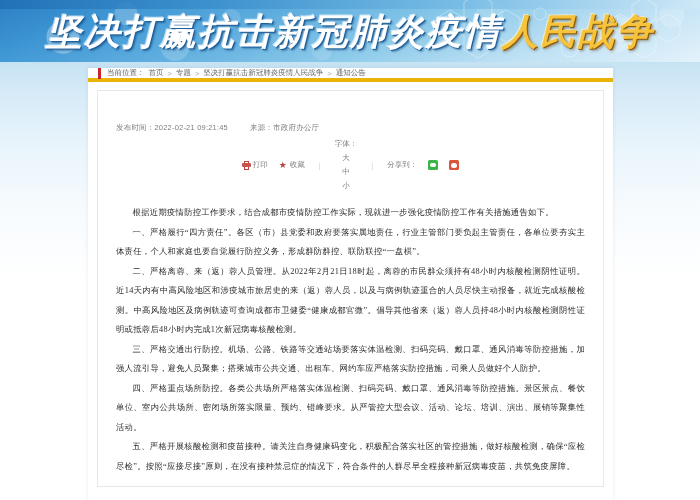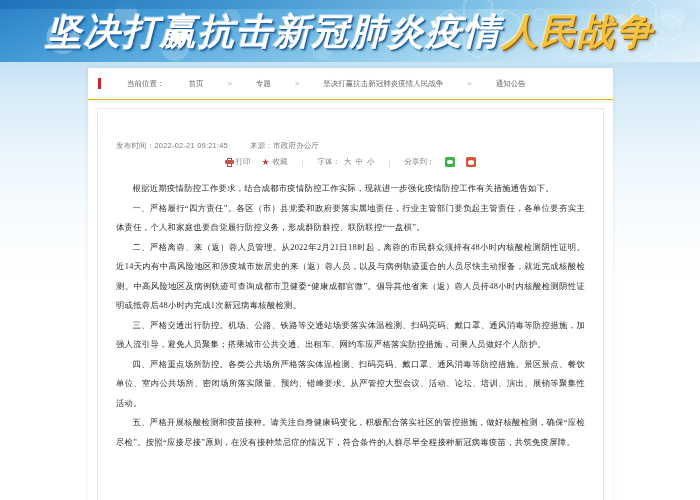--- a/index.html
+++ b/index.html
@@ -76,29 +76,28 @@
   
   .card {
     position: absolute;
     left: 88px; top: 68px;
     width: 525px;
     height: 440px;
     background: #ffffff;
     box-shadow: 0 0 4px rgba(60,90,120,0.12);
   }
   .breadcrumb {
-    height: 32px;
+    height: 14px;
     display: flex;
     align-items: center;
     padding: 0 0 0 10px;
-    border-bottom: 1px solid #eab308;
+    border-bottom: 4px solid #eab308;
     font-size: 7.5px;
     color: #666;
     white-space: nowrap;
-    gap: 20px;
   }
   .bc-bar {
     width: 3px; height: 11px; background: #c9252c; margin-right: 6px; flex: none;
   }
   .bc-label { color: #555; margin-right: 4px; }
   .bc-link { color: #666; text-decoration: none; }
   .bc-sep { color: #aaa; margin: 0 4px; }
 
   .article {
     margin: 8px 9px 0 9px;
@@ -134,21 +133,21 @@
     justify-content: center;
     align-items: center;
     font-size: 7.5px;
     color: #7d7d7d;
     gap: 11px;
     white-space: nowrap;
   }
   .tb-item { display: inline-flex; align-items: center; gap: 2px; cursor: pointer; }
   .tb-sep { color: #cfcfcf; margin: 0 3px; }
   .ico { display: inline-block; width: 9px; height: 9px; vertical-align: middle; }
-  .font-sizes { display: inline-flex; gap: 4px; align-items: center; }
+  .font-sizes { display: inline-flex; gap: 4px; align-items: center; flex-direction: column; }
   .fs { cursor: pointer; color: #7d7d7d; }
   .share-ico {
     display: inline-block; width: 10px; height: 10px; border-radius: 1.5px;
     position: relative; vertical-align: middle;
   }
   .share-wx { background: #3bb44a; }
   .share-wb { background: #d8553a; }
   .share-wx::after {
     content: ""; position: absolute; left: 2px; top: 3px; width: 6px; height: 4px;
     background: #fff; border-radius: 2px;

